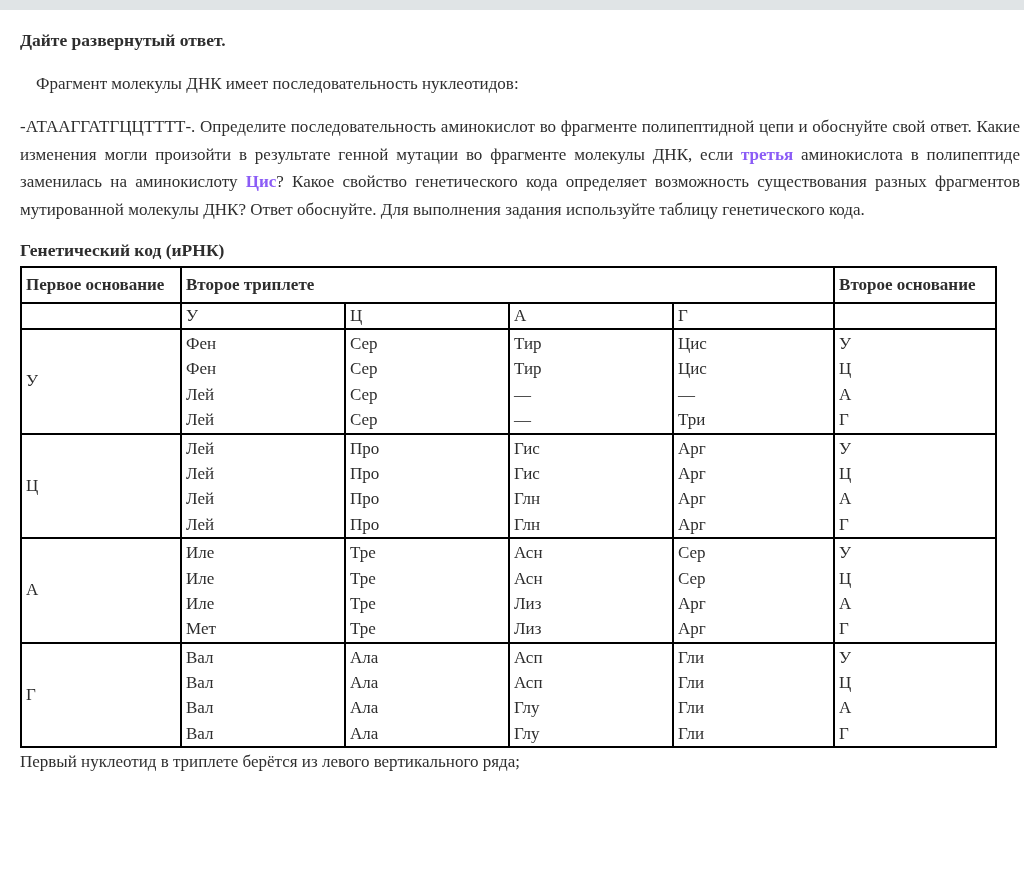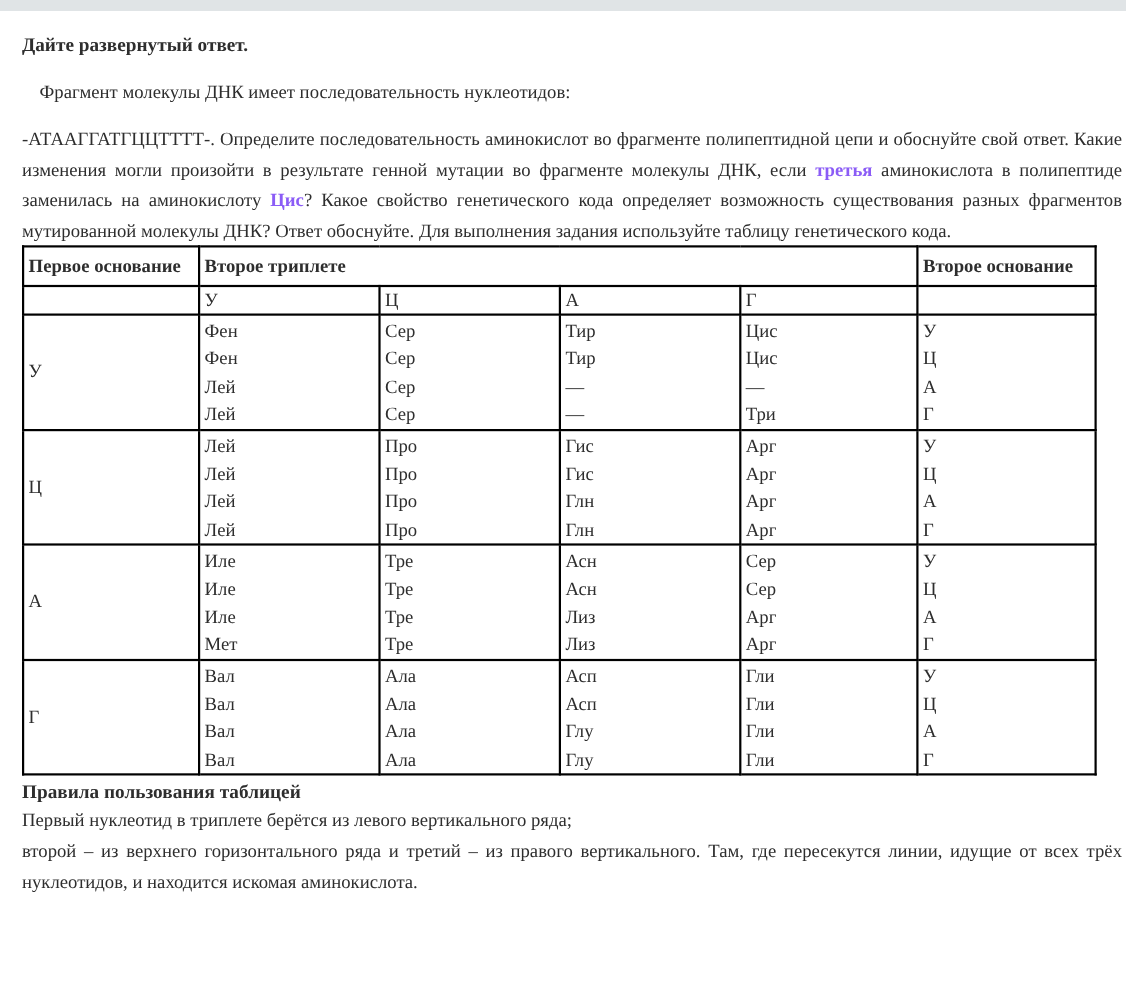--- a/index.html
+++ b/index.html
@@ -86,20 +86,21 @@
 <div class="topbar"></div>
 
 <div class="page">
 
   <p class="q-heading">Дайте развернутый ответ.</p>
 
   <p class="q-intro">Фрагмент молекулы ДНК имеет последовательность нуклеотидов:</p>
 
   <p class="q-body"><span>-АТААГГАТГЦЦТТТТ-. Определите последовательность аминокислот во фрагменте полипептидной цепи и обоснуйте свой ответ. Какие изменения могли произойти в результате генной мутации во фрагменте молекулы ДНК, если </span><b>третья</b><span> аминокислота в полипептиде заменилась на аминокислоту </span><b>Цис</b><span>? Какое свойство генетического кода определяет возможность существования разных фрагментов мутированной молекулы ДНК? Ответ обоснуйте. Для выполнения задания используйте таблицу генетического кода.</span></p>
 
+  <p class="table-title">Генетический код (иРНК)</p>
 
   <table class="gcode">
     <colgroup>
       <col style="width:160px">
       <col style="width:164px">
       <col style="width:164px">
       <col style="width:164px">
       <col style="width:161px">
       <col style="width:162px">
     </colgroup>
@@ -247,17 +248,15 @@
           <td class="third">
             <div>У</div>
             <div>Ц</div>
             <div>А</div>
             <div>Г</div>
           </td>
         </tr>
       </tbody>
   </table>
 
-  <p class="rules-heading">Правила пользования таблицей</p>
   <p class="rules-line">Первый нуклеотид в триплете берётся из левого вертикального ряда;</p>
-  <p class="rules-line justify">второй –  из верхнего горизонтального ряда и третий  –  из правого вертикального. Там, где пересекутся линии, идущие от всех трёх нуклеотидов, и находится искомая аминокислота.</p>
 
 </div>
 
 </body></html>

